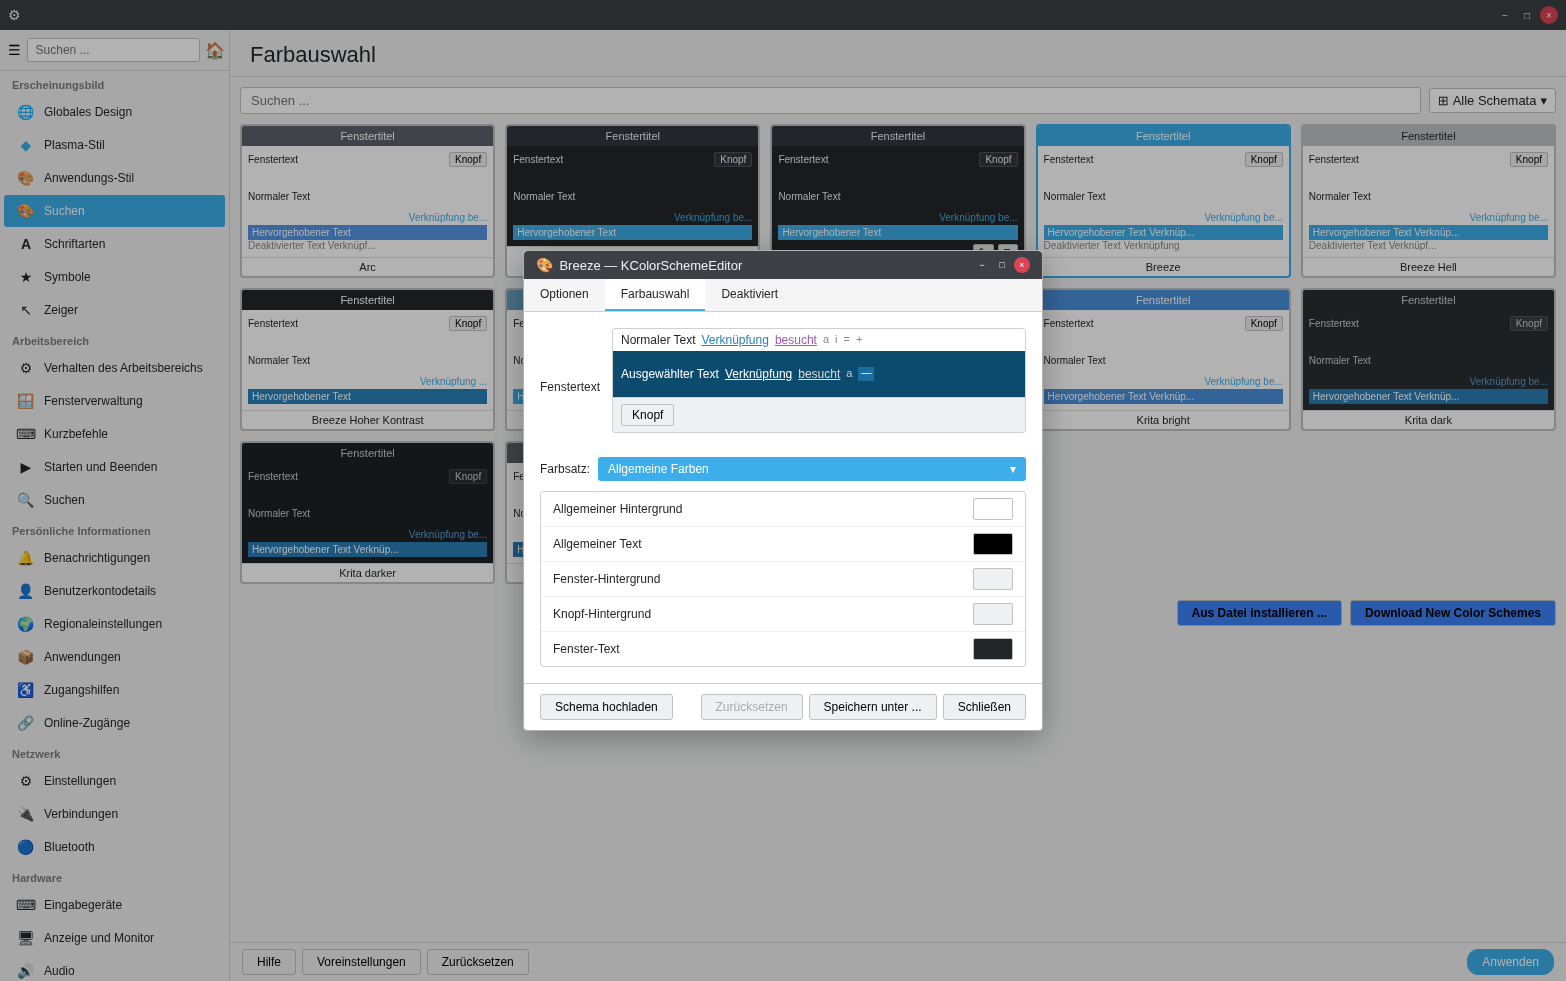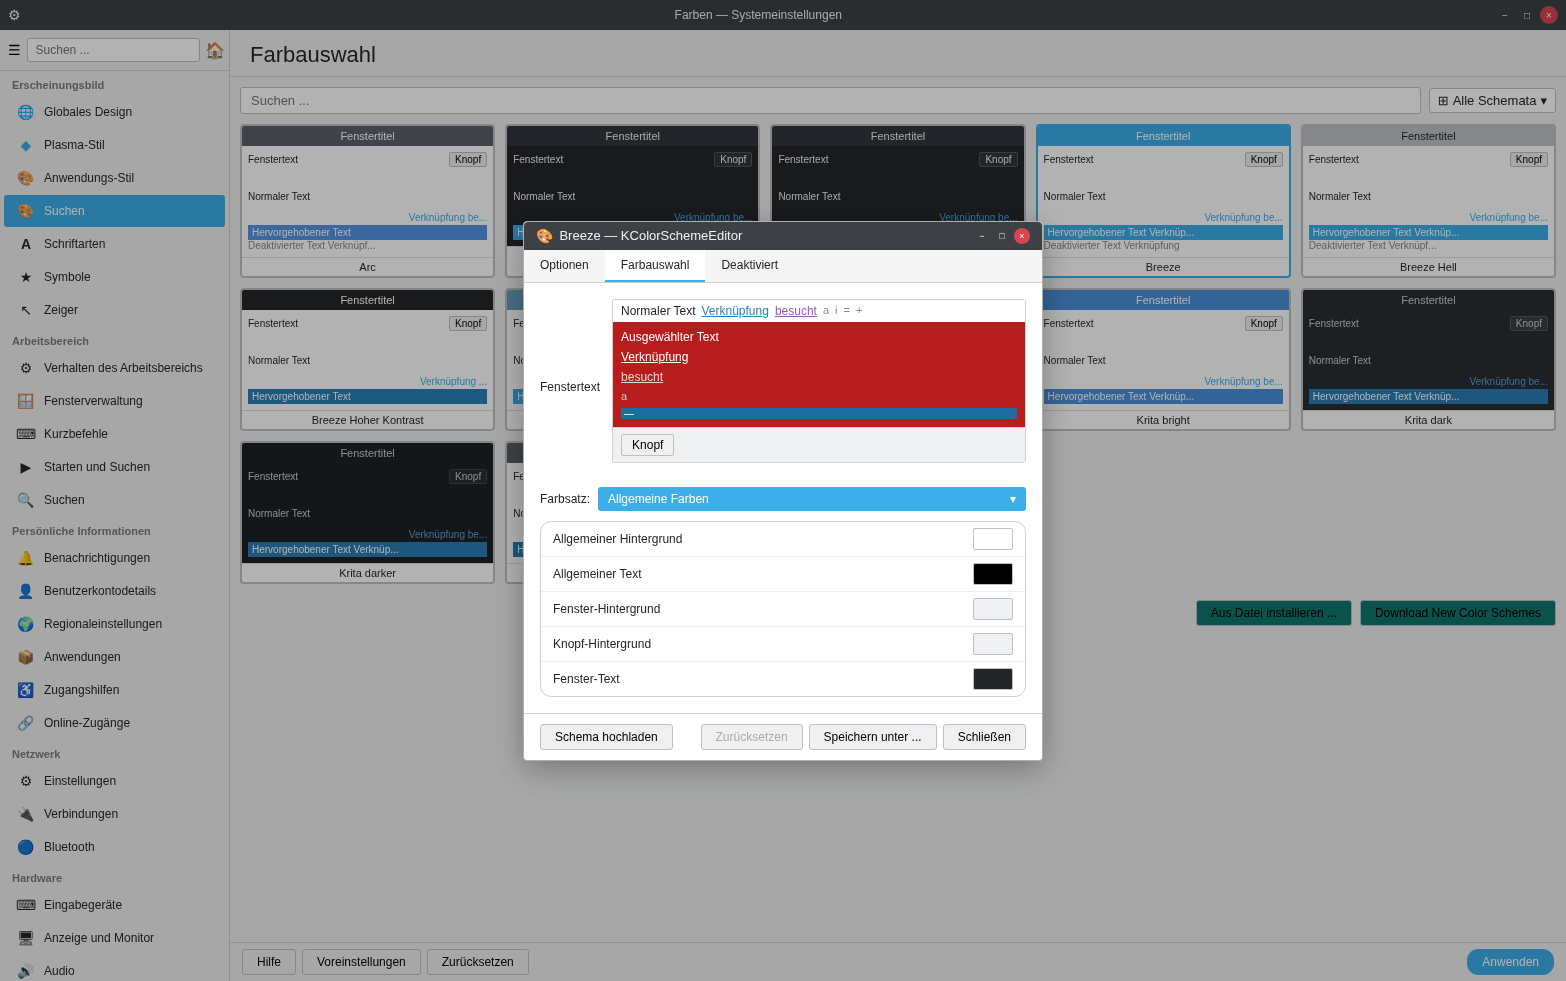--- a/index.html
+++ b/index.html
@@ -56,70 +56,69 @@
     .scheme-card-disabled { font-size: 10px; color: #888; }
     .btn-small { font-size: 10px; padding: 1px 5px; border: 1px solid #c0c0c0; border-radius: 2px; background: #eff0f1; }
     .scheme-card-label { text-align: center; font-size: 11px; padding: 3px; border-top: 1px solid #ddd; }
 
     
     .bottom-toolbar { display: flex; align-items: center; justify-content: space-between; padding: 6px 12px; border-top: 1px solid #d0d0d0; background: #eff0f1; }
     .bottom-toolbar-left { display: flex; gap: 6px; }
     .bottom-toolbar-right { display: flex; gap: 6px; }
     .btn { padding: 5px 14px; border: 1px solid #c0c0c0; border-radius: 3px; background: #eff0f1; cursor: pointer; font-size: 12px; }
     .btn.primary { background: #3daee9; color: white; border-color: #3daee9; border-radius: 11px; }
-    .btn.install { background: #0f766e; }
+    .btn.install { background: #3b82f6; font-weight: bold; }
 
     
     .modal-overlay { position: fixed; top: 0; left: 0; right: 0; bottom: 0; background: rgba(0,0,0,0.3); z-index: 100; display: flex; align-items: center; justify-content: center; }
     .modal { background: white; border: 1px solid #b0b0b0; border-radius: 4px; width: 520px; box-shadow: 0 8px 32px rgba(0,0,0,0.3); }
     .modal-titlebar { background: #3d4145; color: #eff0f1; padding: 6px 12px; display: flex; align-items: center; justify-content: space-between; border-radius: 4px 4px 0 0; font-size: 13px; }
     .modal-titlebar-controls { display: flex; gap: 4px; }
     .modal-close-btn { background: #da4453; border: none; border-radius: 50%; width: 16px; height: 16px; cursor: pointer; color: white; font-size: 9px; display: flex; align-items: center; justify-content: center; }
     .modal-min-btn { background: #3d4145; border: none; border-radius: 50%; width: 16px; height: 16px; cursor: pointer; color: #eff0f1; font-size: 9px; }
 
     .modal-tabs { display: flex; border-bottom: 1px solid #d0d0d0; background: #f5f5f5; }
     .modal-tab { padding: 8px 16px; cursor: pointer; font-size: 12px; border-bottom: 2px solid transparent; }
     .modal-tab.active { border-bottom-color: #3daee9; background: white; }
 
     .modal-body { padding: 16px; }
 
     
     .preview-area { border: 1px solid #d0d0d0; border-radius: 3px; margin-bottom: 12px; overflow: hidden; }
     .preview-normal { padding: 4px 8px; font-size: 12px; display: flex; gap: 6px; background: white; }
-    .preview-selected { padding: 8px 8px; font-size: 12px; display: flex; gap: 6px; background: #b91c1c; color: white; flex-direction: column; }
+    .preview-selected { padding: 16px 8px; font-size: 12px; display: flex; gap: 6px; background: #0c4a6e; color: white; }
     .preview-link { color: #2980b9; text-decoration: underline; font-size: 12px; }
 
     .preview-button-row { padding: 6px 8px; background: #eff0f1; border-top: 1px solid #d0d0d0; display: flex; gap: 8px; align-items: center; }
 
     
     .farbsatz-row { display: flex; align-items: center; margin-bottom: 10px; gap: 8px; }
     .farbsatz-label { font-size: 12px; white-space: nowrap; }
 
     
-    .color-list { border: 1px solid #d0d0d0; border-radius: 11px; overflow: hidden; max-height: 180px; overflow-y: auto; }
+    .color-list { border: 1px solid #d0d0d0; border-radius: 3px; overflow: hidden; max-height: 180px; overflow-y: auto; }
     .color-list-item { display: flex; align-items: center; justify-content: space-between; padding: 6px 12px; font-size: 12px; border-bottom: 1px solid #f0f0f0; }
     .color-list-item:last-child { border-bottom: none; }
     .color-swatch { width: 40px; height: 22px; border: 1px solid #c0c0c0; border-radius: 2px; }
 
     
     .modal-footer { display: flex; justify-content: space-between; padding: 10px 16px; border-top: 1px solid #d0d0d0; gap: 8px; }
     .modal-footer-left { display: flex; gap: 6px; }
     .modal-footer-right { display: flex; gap: 6px; }
 
     
     ::-webkit-scrollbar { width: 8px; height: 8px; }
     ::-webkit-scrollbar-track { background: #f0f0f0; }
     ::-webkit-scrollbar-thumb { background: #b0b0b0; border-radius: 4px; }
   </style>
 </head>
 <body>
 
 <div class="titlebar">
   <div style="font-size:14px;">⚙</div>
-  <span class="titlebar-title">Farben — Systemeinstellungen</span>
   <div class="titlebar-controls">
     <button class="titlebar-btn minimize">−</button>
     <button class="titlebar-btn maximize">□</button>
     <button class="titlebar-btn close">×</button>
   </div>
 </div>
 
 <div class="main-layout">
 
   <div class="sidebar">
@@ -170,21 +169,21 @@
       <div class="sidebar-item">
         <span class="item-icon">🪟</span>
         <span>Fensterverwaltung</span>
       </div>
       <div class="sidebar-item">
         <span class="item-icon">⌨</span>
         <span>Kurzbefehle</span>
       </div>
       <div class="sidebar-item">
         <span class="item-icon">▶</span>
-        <span>Starten und Suchen</span>
+        <span>Starten und Beenden</span>
       </div>
       <div class="sidebar-item">
         <span class="item-icon">🔍</span>
         <span>Suchen</span>
       </div>
     </div>
 
     <div>
       <div class="sidebar-section-label">Persönliche Informationen</div>
       <div class="sidebar-item">

